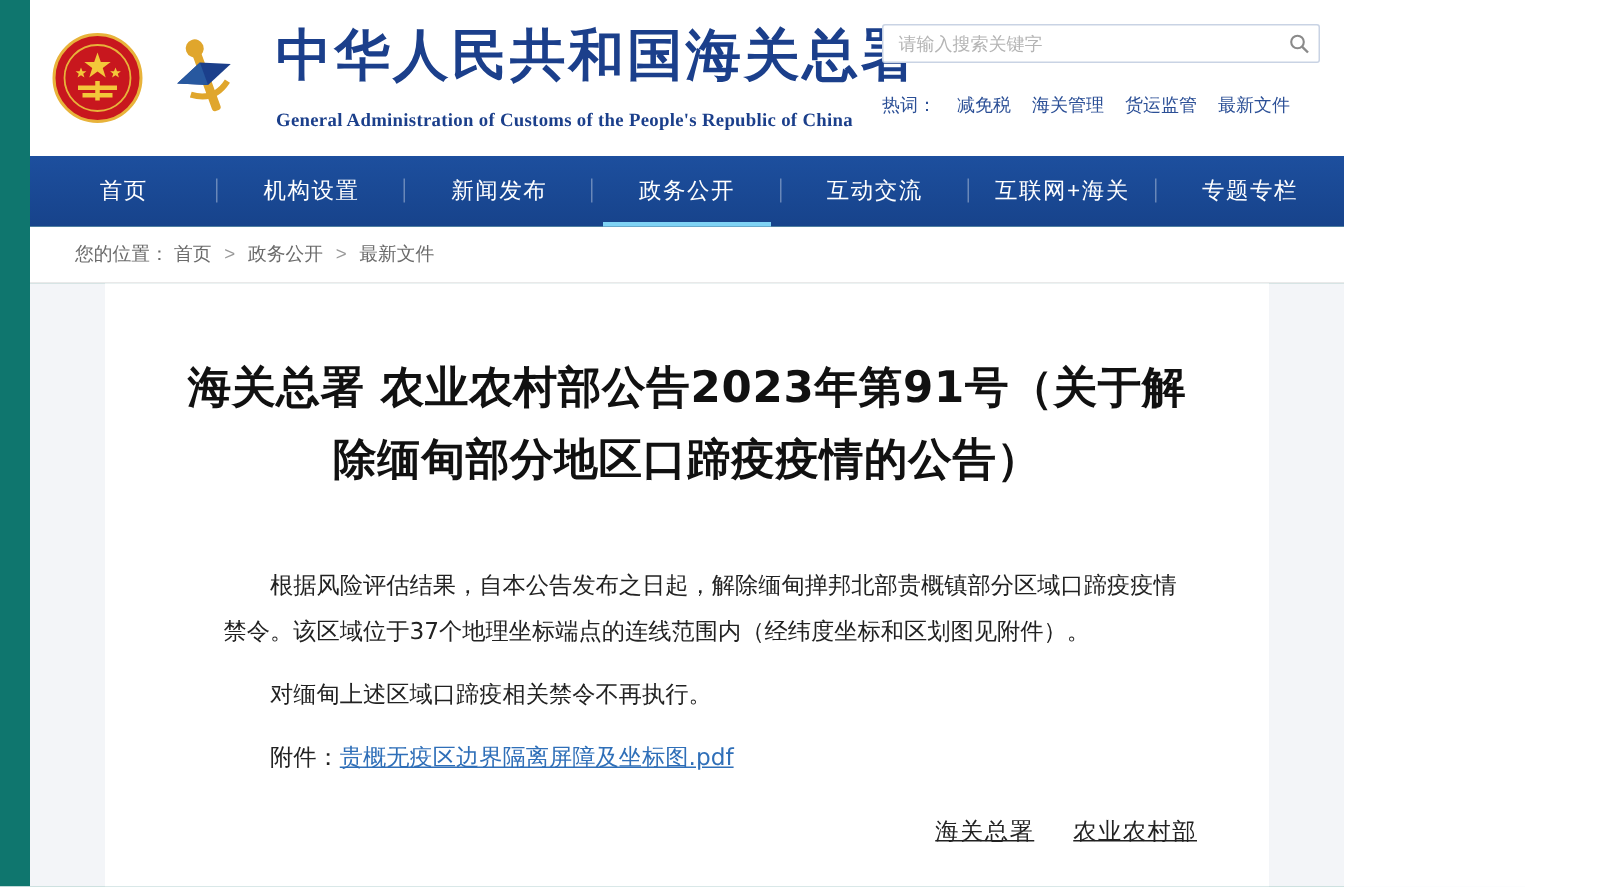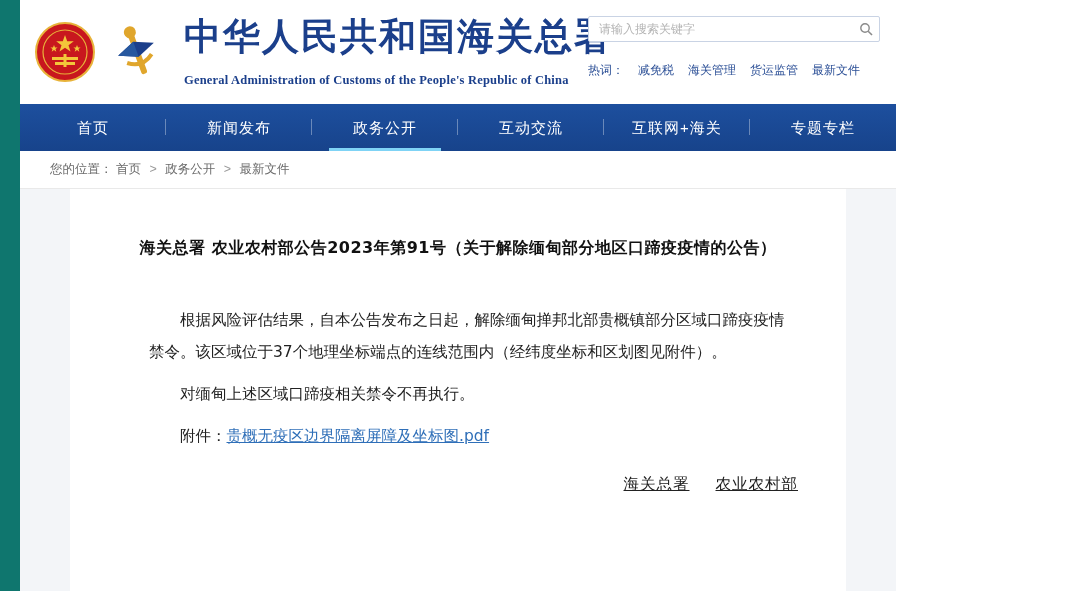--- a/index.html
+++ b/index.html
@@ -188,21 +188,21 @@
     top: 0;
     bottom: 0;
     background: #ffffff;
     padding: 0 48px;
     box-sizing: border-box;
     overflow: hidden;
   }
   .doc-title {
     font-family: "DejaVu Sans", sans-serif;
     font-weight: bold;
-    font-size: 16px;
+    font-size: 29px;
     color: #111;
     text-align: center;
     line-height: 1.65;
     padding-top: 46px;
     letter-spacing: 0.5px;
   }
   .doc-body {
     margin-top: 44px;
     font-size: 15.5px;
     color: #222;
@@ -289,20 +289,24 @@
     </div>
   </div>
 
   <div class="nav">
     <div class="nav-list">
       <div class="nav-item">
         <span>首页</span>
         <span class="sep"></span>
       </div>
       <div class="nav-item">
+        <span>机构设置</span>
+        <span class="sep"></span>
+      </div>
+      <div class="nav-item">
         <span>新闻发布</span>
         <span class="sep"></span>
       </div>
       <div class="nav-item active">
         <span>政务公开</span>
         <span class="sep"></span>
       </div>
       <div class="nav-item">
         <span>互动交流</span>
         <span class="sep"></span>

